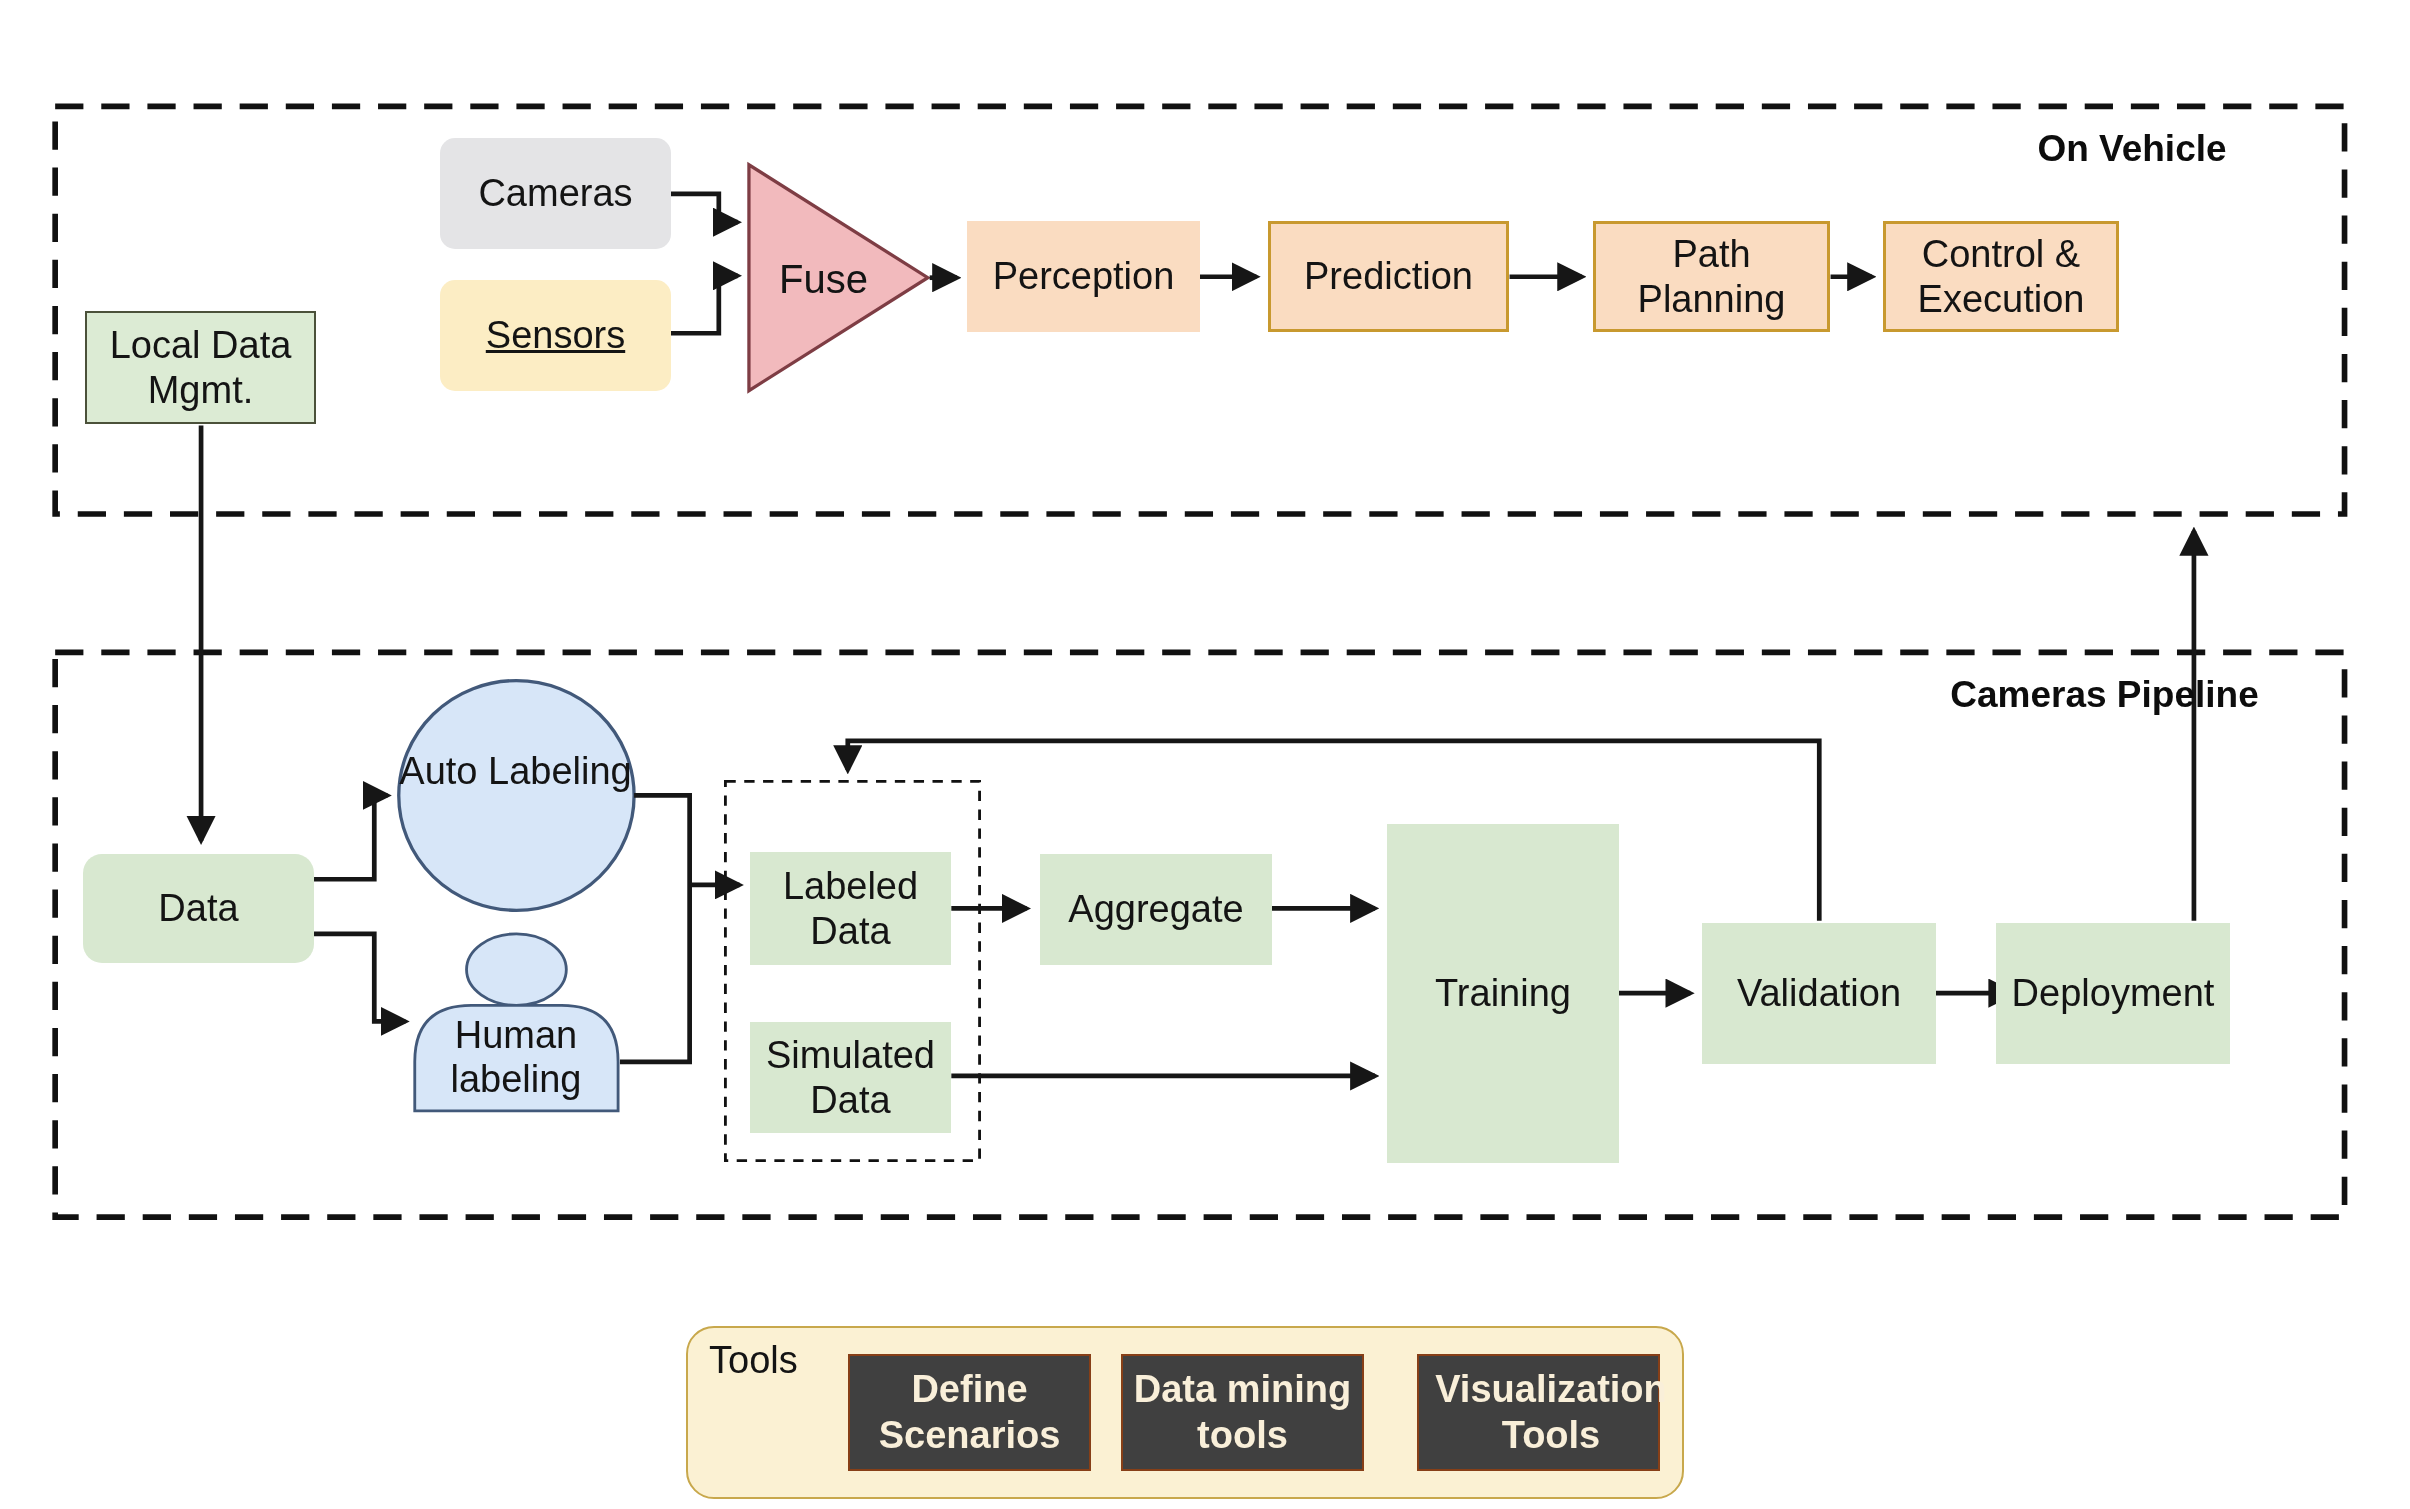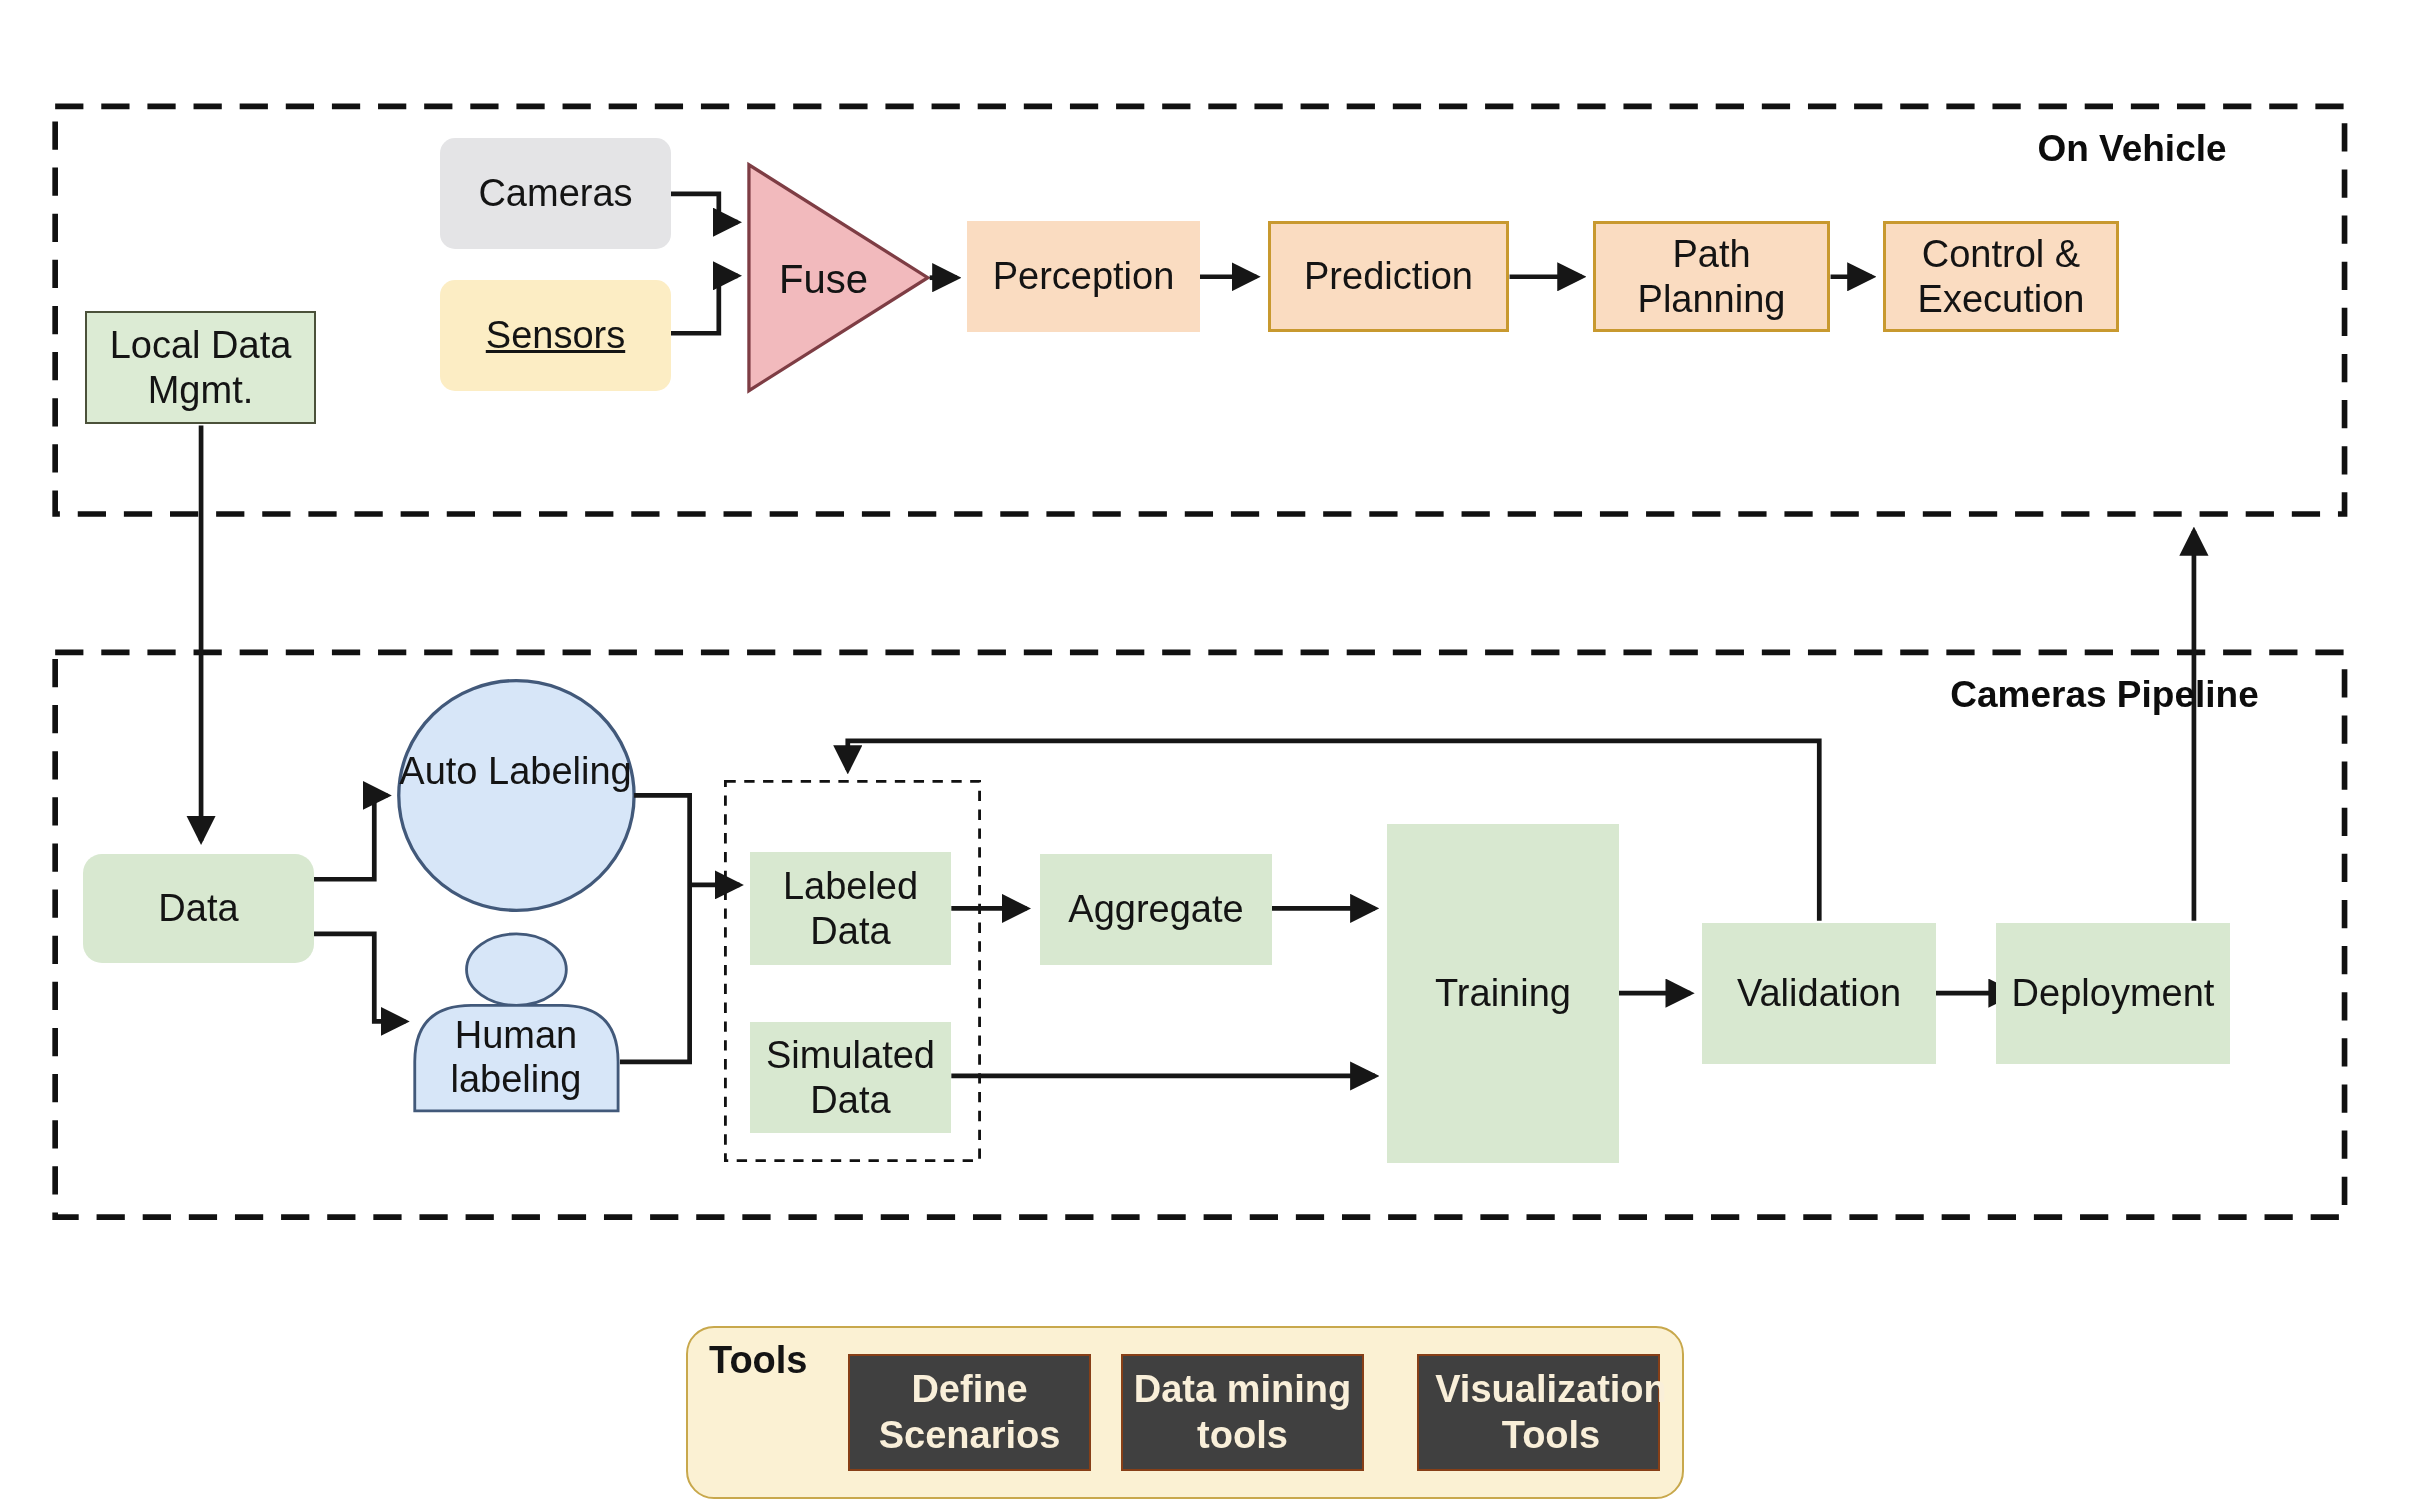--- a/index.html
+++ b/index.html
@@ -22,21 +22,21 @@
   .floating-label {
     position:absolute; font-size:38px; line-height:1.16; text-align:center; color:#141414;
   }
   .zone-label {
     position:absolute; font-weight:bold; font-size:37px; text-align:center; color:#0d0d0d;
   }
   .tools-panel {
     position:absolute; left:686px; top:1326px; width:998px; height:173px;
     background:#fbf1d3; border:2.8px solid #c8a84c; border-radius:28px; box-sizing:border-box;
   }
-  .tools-title { position:absolute; left:21px; top:11.3px; font-size:38px; color:#141414;font-weight:bold; }
+  .tools-title { position:absolute; left:21px; top:11.3px; font-size:38px; color:#141414; }
   .tool-btn {
     position:absolute; top:26px; width:243px; height:117px;
     background:#404040; border:2.8px solid #873f17; box-sizing:border-box;
     display:flex; align-items:center; justify-content:center; text-align:center;
     color:#f9efd9; font-weight:bold; font-size:38px; line-height:1.2;margin-left:15px;
   }
 </style>
 </head>
 <body>
 

